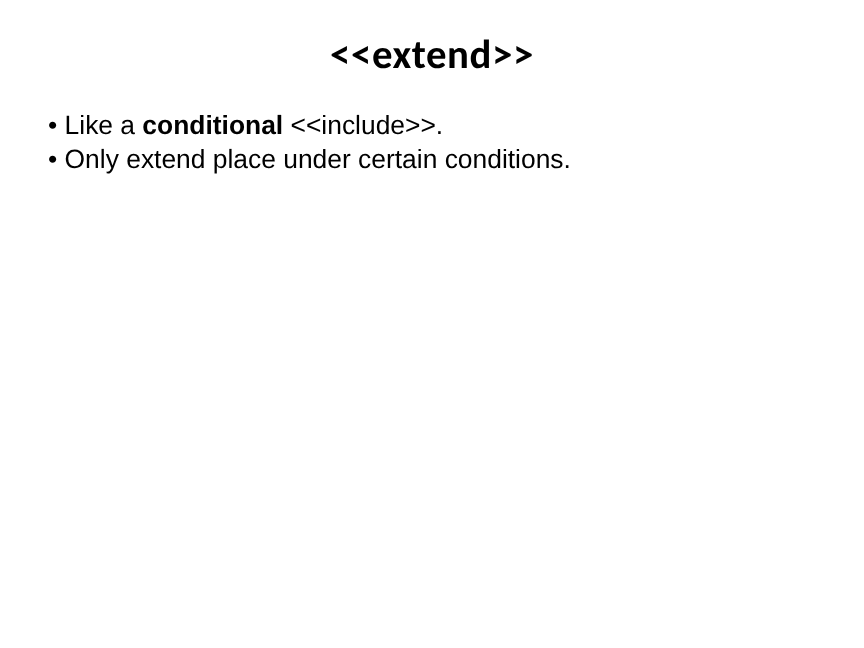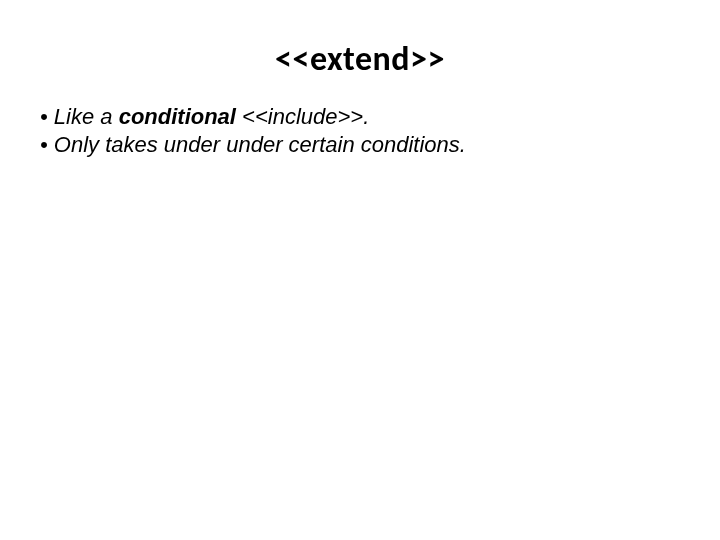--- a/index.html
+++ b/index.html
@@ -8,49 +8,48 @@
     width: 720px;
     height: 540px;
     background: #ffffff;
     font-family: Arial, Helvetica, sans-serif;
     color: #000;
   }
   .slide {
     box-sizing: border-box;
     width: 720px;
     height: 472px;
-    padding: 32px 40px 0 40px;
+    padding: 20px 40px 0 40px;
   }
   .title {
     text-align: center;
     font-family: "Calibri", Arial, sans-serif;
     font-weight: 700;
     font-size: 34px;
     margin: 6px 0 24px 0;
     letter-spacing: 0.5px;
   }
   .body {
     font-size: 22px;
     line-height: 1.25;
   }
   .bullet {
     margin: 0;
-    font-style: italic;
   }
   .bold { font-weight: 700; }
 </style>
 </head>
 <body>
 
 <div class="slide">
   <div class="title">&lt;&lt;extend&gt;&gt;</div>
 
   <div class="body">
 
     <p class="bullet">
       <span>• Like a </span><span class="bold">conditional </span><span>&lt;&lt;include&gt;&gt;.</span>
     </p>
 
-    <p class="bullet">• Only takes under under certain conditions.</p>
+    <p class="bullet">• Only extend place under certain conditions.</p>
 
 
   </div>
 </div>
 
 </body></html>

